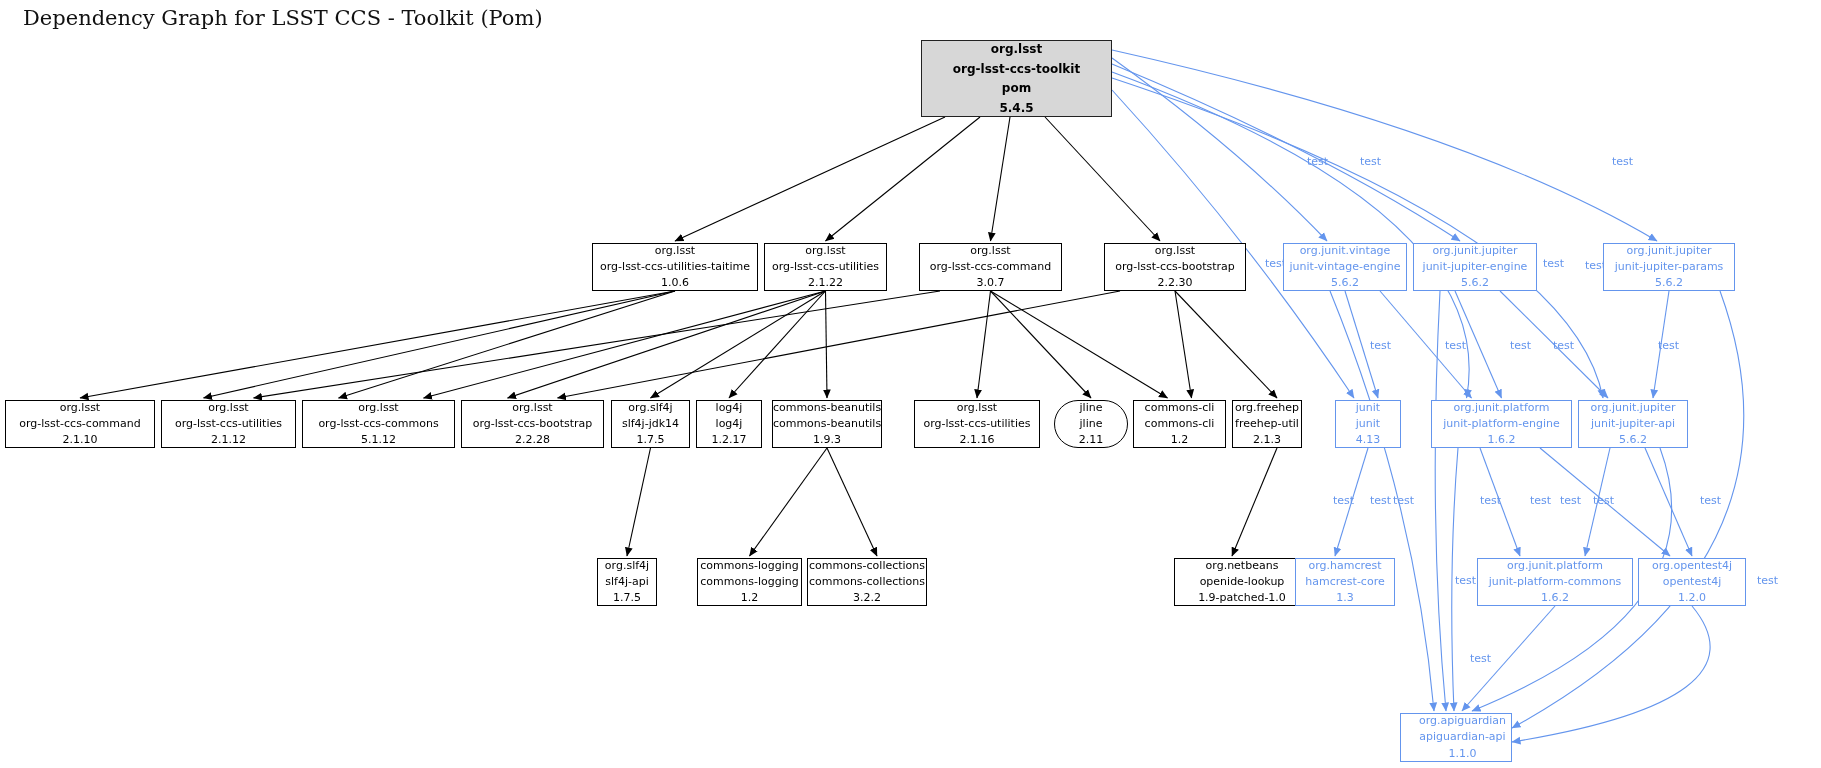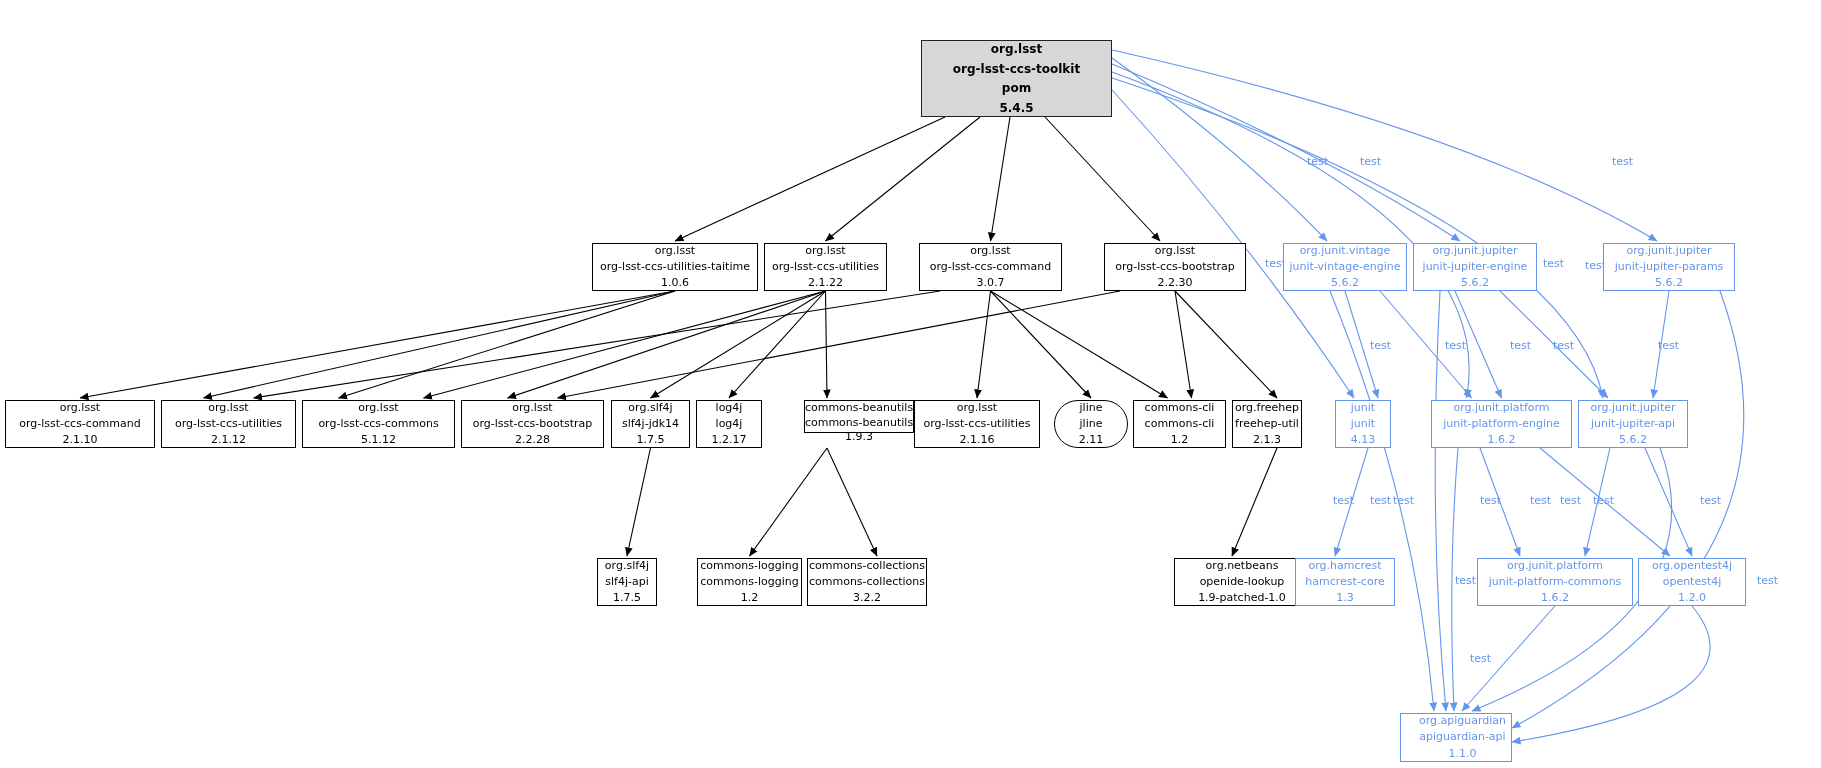--- a/index.html
+++ b/index.html
@@ -93,20 +93,21 @@
         <text x="1700" y="504" class="edge-label">test</text>
         <path d="M1458,448 Q1448,570 1454,711" fill="none" stroke="#6495ED" stroke-width="1.1" marker-end="url(#arrow-blue)"></path>
         <text x="1455" y="584" class="edge-label">test</text>
         <path d="M1720,291 Q1818,560 1512,728" fill="none" stroke="#6495ED" stroke-width="1.1" marker-end="url(#arrow-blue)"></path>
         <text x="1757" y="584" class="edge-label">test</text>
         <path d="M1555,606 Q1508.5,658.5 1462,711" fill="none" stroke="#6495ED" stroke-width="1.1" marker-end="url(#arrow-blue)"></path>
         <text x="1470" y="662" class="edge-label">test</text>
         <path d="M1692,606 Q1770,700 1512,742" fill="none" stroke="#6495ED" stroke-width="1.1" marker-end="url(#arrow-blue)"></path>
       </g>
   </svg>
+  <div id="title">Dependency Graph for LSST CCS - Toolkit (Pom)</div>
   <div id="nodes">
       <div class="node root" style="left: 921px; top: 40px; width: 191px; height: 77px;">
         <div>org.lsst</div>
         <div>org-lsst-ccs-toolkit</div>
         <div>pom</div>
         <div>5.4.5</div>
       </div>
       <div class="node black" style="left: 592px; top: 243px; width: 166px; height: 48px;">
         <div>org.lsst</div>
         <div>org-lsst-ccs-utilities-taitime</div>
@@ -165,21 +166,21 @@
       <div class="node black" style="left: 611px; top: 400px; width: 79px; height: 48px;">
         <div>org.slf4j</div>
         <div>slf4j-jdk14</div>
         <div>1.7.5</div>
       </div>
       <div class="node black" style="left: 696px; top: 400px; width: 66px; height: 48px;">
         <div>log4j</div>
         <div>log4j</div>
         <div>1.2.17</div>
       </div>
-      <div class="node black" style="left: 804px; top: 400px; width: 110px; height: 33px;">
+      <div class="node black" style="left: 772px; top: 400px; width: 110px; height: 48px;">
         <div>commons-beanutils</div>
         <div>commons-beanutils</div>
         <div>1.9.3</div>
       </div>
       <div class="node black" style="left: 914px; top: 400px; width: 126px; height: 48px;">
         <div>org.lsst</div>
         <div>org-lsst-ccs-utilities</div>
         <div>2.1.16</div>
       </div>
       <div class="node black" style="left: 1054px; top: 400px; width: 74px; height: 48px; border-radius: 24px;">
@@ -190,21 +191,21 @@
       <div class="node black" style="left: 1133px; top: 400px; width: 93px; height: 48px;">
         <div>commons-cli</div>
         <div>commons-cli</div>
         <div>1.2</div>
       </div>
       <div class="node black" style="left: 1232px; top: 400px; width: 70px; height: 48px;">
         <div>org.freehep</div>
         <div>freehep-util</div>
         <div>2.1.3</div>
       </div>
-      <div class="node blue" style="left: 1335px; top: 400px; width: 56px; height: 48px;">
+      <div class="node blue" style="left: 1335px; top: 400px; width: 66px; height: 48px;">
         <div>junit</div>
         <div>junit</div>
         <div>4.13</div>
       </div>
       <div class="node blue" style="left: 1431px; top: 400px; width: 141px; height: 48px;">
         <div>org.junit.platform</div>
         <div>junit-platform-engine</div>
         <div>1.6.2</div>
       </div>
       <div class="node blue" style="left: 1578px; top: 400px; width: 110px; height: 48px;">

